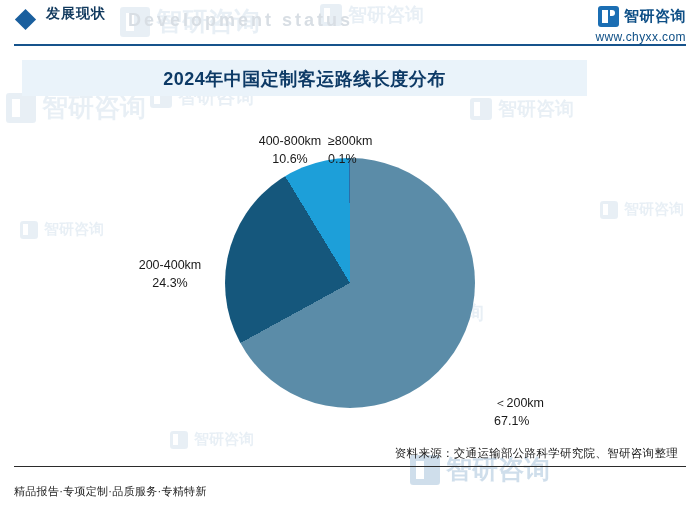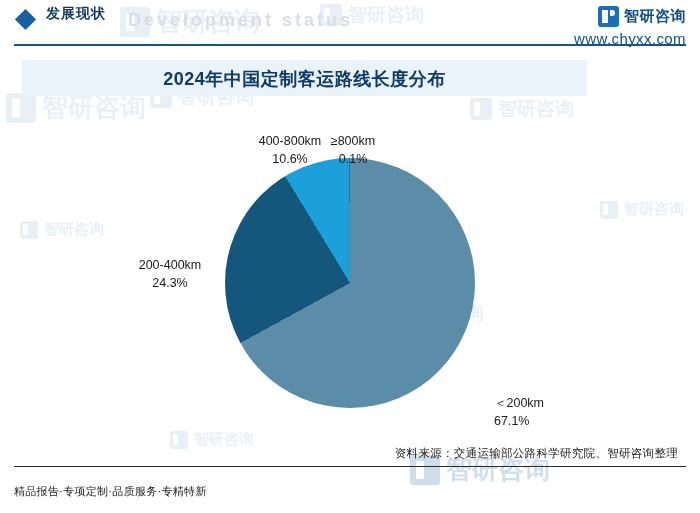--- a/index.html
+++ b/index.html
@@ -89,21 +89,21 @@
     border-radius: 0 3px 3px 0;
   }
   .brand-name {
     font-size: 15px;
     font-weight: bold;
     color: #0e4f86;
     letter-spacing: 0.5px;
   }
   .brand-url {
     margin-top: 3px;
-    font-size: 15px;
+    font-size: 12px;
     color: #0e4f86;
     letter-spacing: 0.4px;
   }
 
   
   .title-bar {
     position: absolute;
     left: 22px; top: 60px;
     width: 565px; height: 36px;
     background: #eaf3fa;
@@ -139,21 +139,21 @@
     position: absolute;
     font-size: 12.5px;
     color: #1a1a1a;
     line-height: 1.45;
     white-space: nowrap;
   }
   .label .l1 { display: block; margin-top: 16px; }
   .label .l2 { display: block; }
 
   .lbl-400-800 { left: 240px; top: 20px; width: 100px; text-align: center; }
-  .lbl-800     { left: 313px; top: 20px; width: 80px;  text-align: center; }
+  .lbl-800     { left: 328px; top: 20px; width: 80px;  text-align: left; }
   .lbl-200-400 { left: 118px; top: 144px; width: 104px; text-align: center; }
   .lbl-200     { left: 494px; top: 282px; width: 90px;  }
 
   
   .footer-rule {
     position: absolute;
     left: 14px; top: 466px;
     width: 672px; height: 1px;
     background: #2b2b2b;
   }

